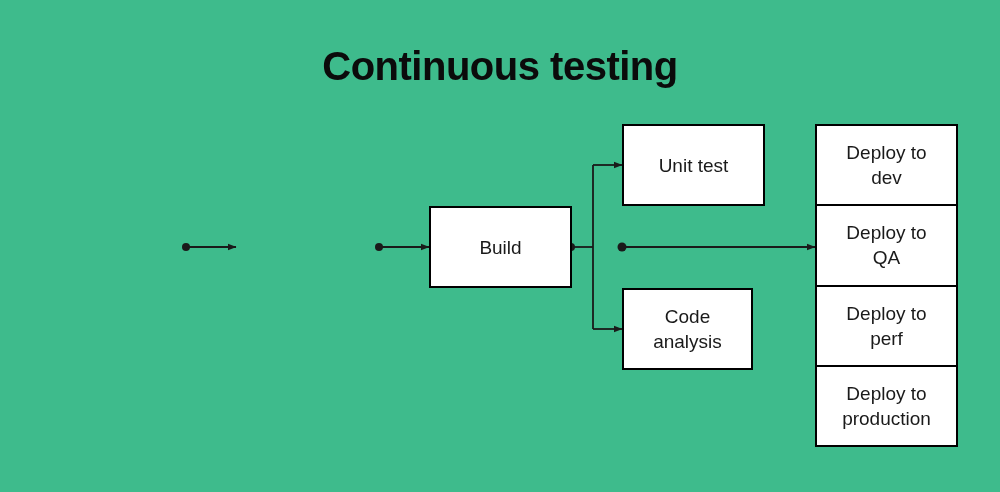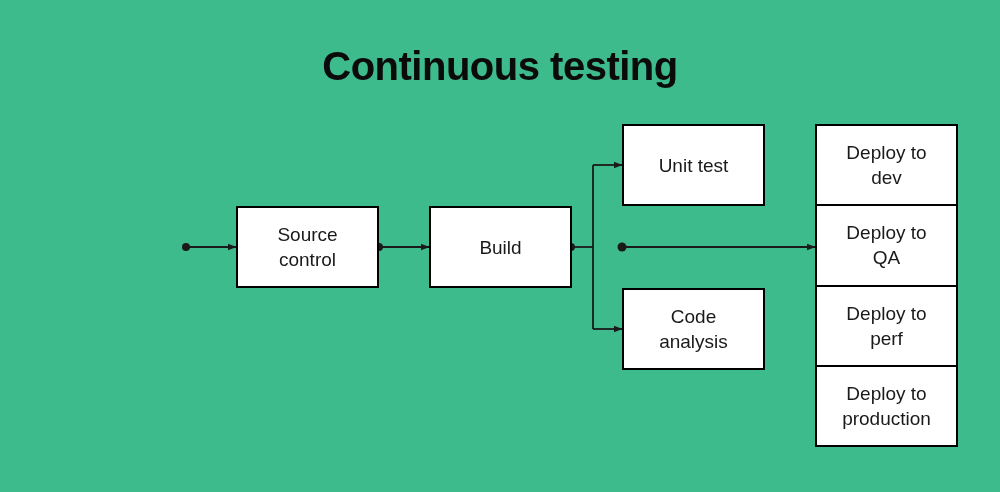--- a/index.html
+++ b/index.html
@@ -122,28 +122,26 @@
       <line x1="593" y1="329" x2="622" y2="329" stroke="#1A1A1A" stroke-width="1.8" marker-end="url(#arrowhead)"></line>
     </g>
 
     <g>
       <circle cx="622" cy="247" r="4.5" fill="#1A1A1A"></circle>
       <line x1="624" y1="247" x2="815" y2="247" stroke="#1A1A1A" stroke-width="1.8" marker-end="url(#arrowhead)"></line>
     </g>
   </svg>
 
 
-  <div class="node" id="node-source-control" style="left: 236px; top: 206px; width: 143px; height: 82px; background: rgb(255, 255, 255); border-color: rgb(0, 0, 0); color: rgb(26, 26, 26);">Source
-control</div>
 
   <div class="node" id="node-unit-test" style="left: 622px; top: 124px; width: 143px; height: 82px; background: rgb(255, 255, 255); border-color: rgb(0, 0, 0); color: rgb(26, 26, 26);">Unit test</div>
 
   <div class="node" id="node-build" style="left: 429px; top: 206px; width: 143px; height: 82px; background: rgb(255, 255, 255); border-color: rgb(0, 0, 0); color: rgb(26, 26, 26);">Build</div>
 
-  <div class="node" id="node-code-analysis" style="left: 622px; top: 288px; width: 143px; height: 82px; background: rgb(255, 255, 255); border-color: rgb(0, 0, 0); color: rgb(26, 26, 26); text-align: center;">Code
+  <div class="node" id="node-code-analysis" style="left: 622px; top: 288px; width: 131px; height: 82px; background: rgb(255, 255, 255); border-color: rgb(0, 0, 0); color: rgb(26, 26, 26); text-align: center;">Code
 analysis</div>
 
   <div id="deploy-stack" style="left: 815px; top: 124px; width: 143px; height: 323px; background: rgb(255, 255, 255); border-color: rgb(0, 0, 0);">
     <div class="deploy-cell" style="color: rgb(26, 26, 26); border-bottom-color: rgb(0, 0, 0);">Deploy to
 dev</div>
     <div class="deploy-cell" style="color: rgb(26, 26, 26); border-bottom-color: rgb(0, 0, 0);">Deploy to
 QA</div>
     <div class="deploy-cell" style="color: rgb(26, 26, 26); border-bottom-color: rgb(0, 0, 0);">Deploy to
 perf</div>
     <div class="deploy-cell" style="color: rgb(26, 26, 26); border-bottom-color: rgb(0, 0, 0);">Deploy to

